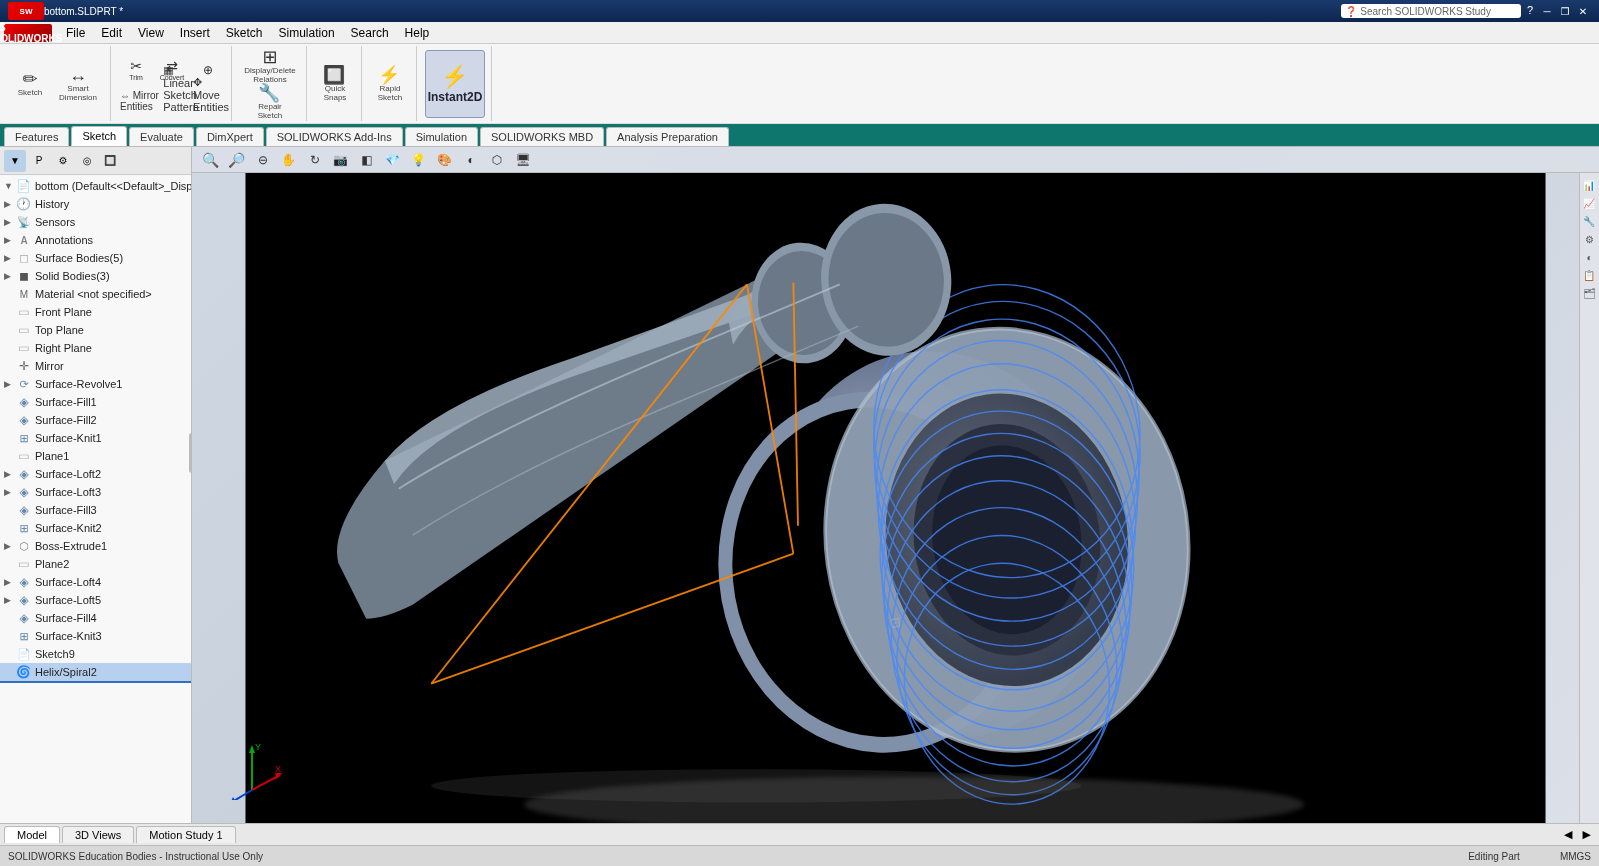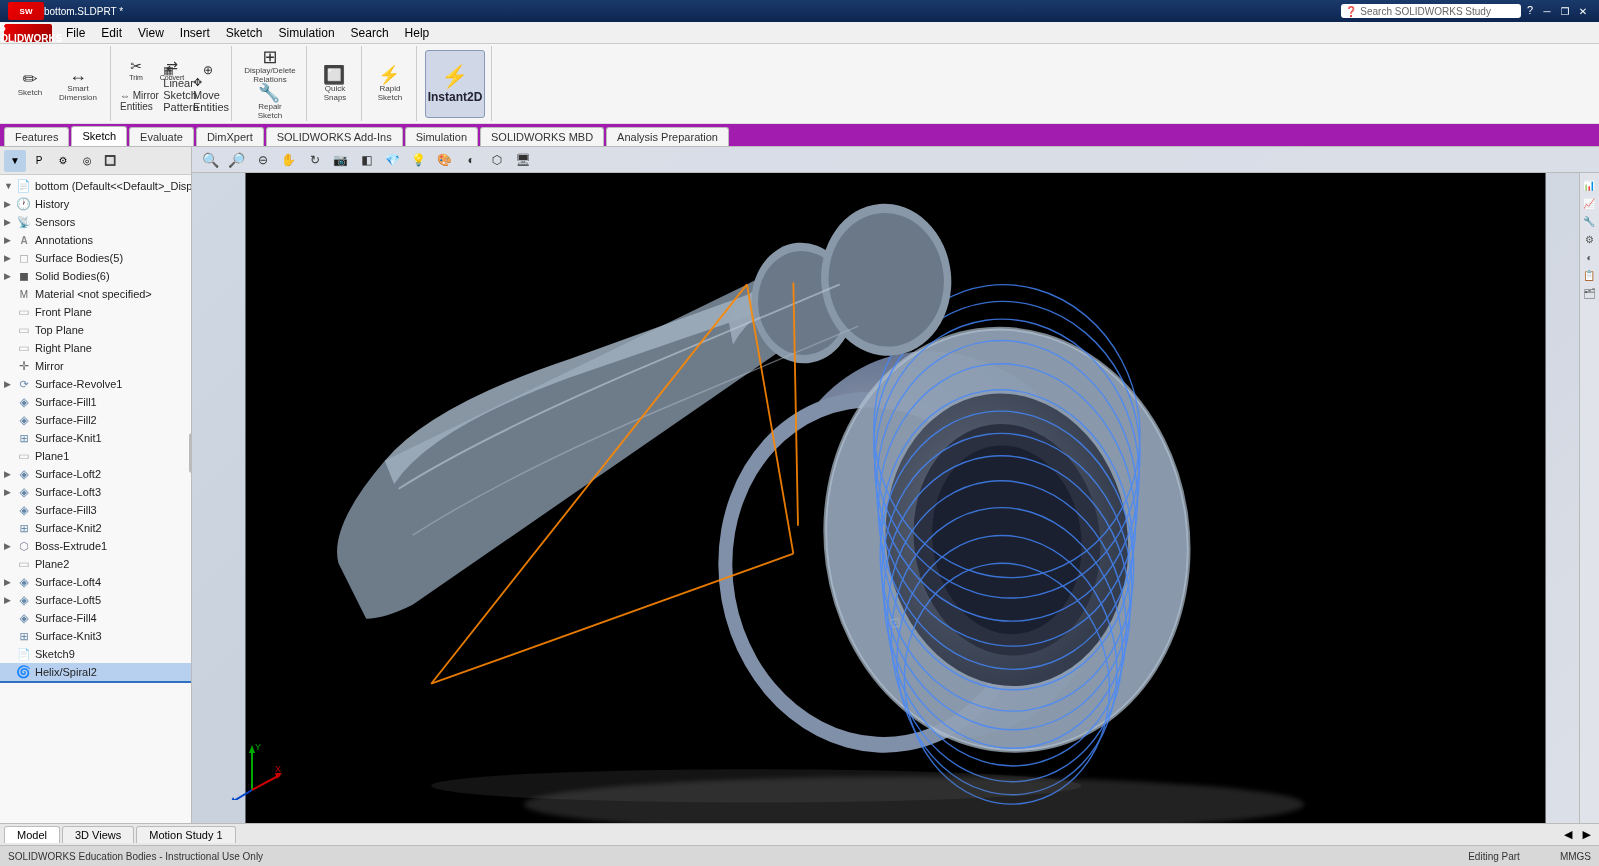--- a/index.html
+++ b/index.html
@@ -51,21 +51,21 @@
       display: flex; flex-direction: column; align-items: center; justify-content: center;
       width: 60px; height: 68px; cursor: pointer;
       background: #d0d8e8; border: 1px solid #8899bb;
       border-radius: 3px; font-size: 9px; font-weight: bold; color: #223;
     }
     .instant2d-btn .big-label { font-size: 12px; }
 
     
     #tabs-row {
       height: 22px; display: flex; align-items: flex-end; padding: 0 4px;
-      background: #a21caf;
+      background: #0f766e;
     }
     .tab {
       padding: 3px 10px; cursor: pointer; font-size: 11px; color: #333;
       border: 1px solid #bbb; border-bottom: none; background: #f5f5f5;
       border-radius: 3px 3px 0 0; margin-right: 2px;
     }
     .tab.active { background: #fff; color: #000; border-bottom: 1px solid #fff; }
 
     
     #main-area {
@@ -325,21 +325,21 @@
 
       <div class="tree-item">
         <span class="expand-arrow">▶</span>
         <span class="tree-icon" style="color:#aaa;">◻</span>
         <span>Surface Bodies(5)</span>
       </div>
 
       <div class="tree-item">
         <span class="expand-arrow">▶</span>
         <span class="tree-icon" style="color:#555;">◼</span>
-        <span>Solid Bodies(6)</span>
+        <span>Solid Bodies(3)</span>
       </div>
 
       <div class="tree-item">
         <span class="expand-arrow" style="visibility:hidden;">▶</span>
         <span class="tree-icon" style="font-size:10px;color:#666;">M</span>
         <span>Material &lt;not specified&gt;</span>
       </div>
 
       <div class="tree-item">
         <span class="expand-arrow" style="visibility:hidden;">▶</span>

